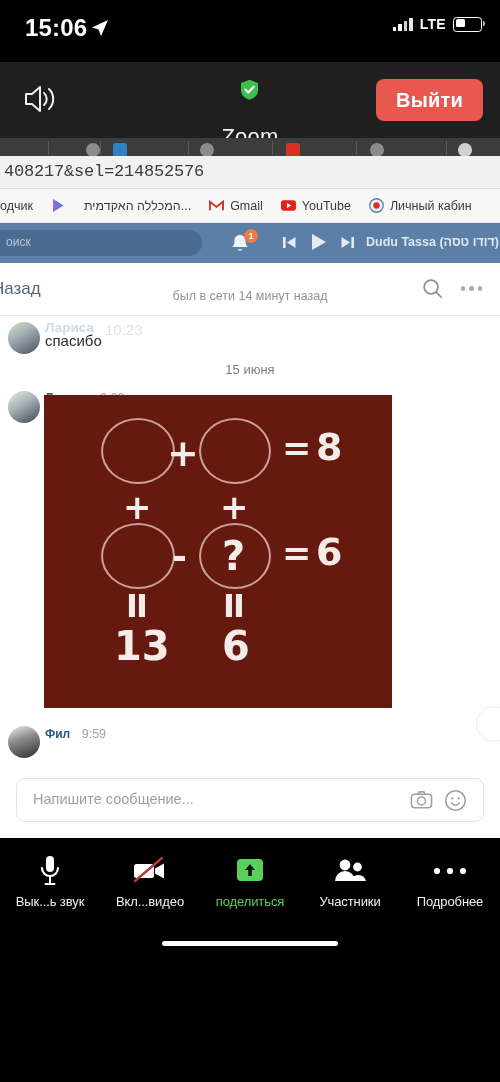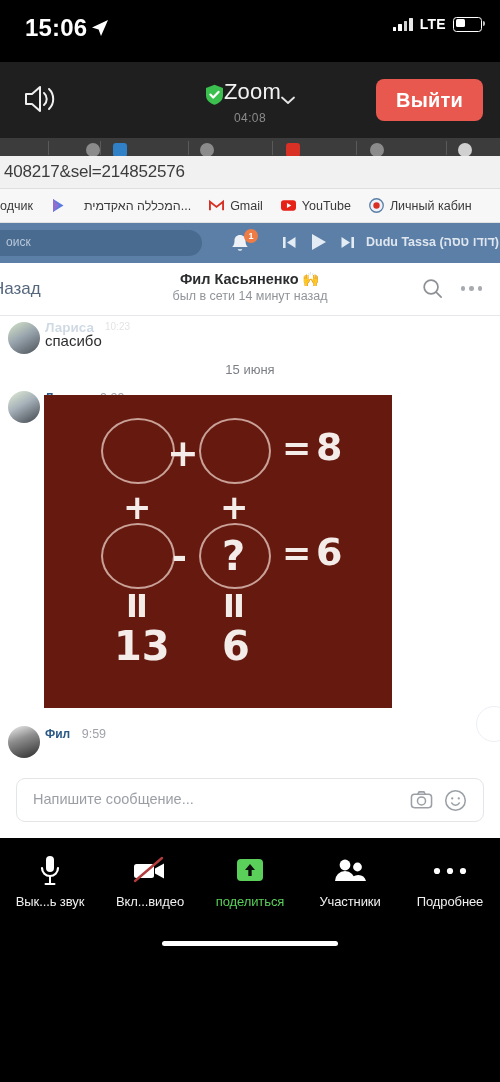--- a/index.html
+++ b/index.html
@@ -35,21 +35,21 @@
   .batt::after{content:"";position:absolute;right:-4px;top:3.5px;width:2px;height:5px;background:#fff;border-radius:0 2px 2px 0;opacity:.75;}
   .batt span{position:absolute;left:1.5px;top:1.5px;height:7.5px;width:9px;background:#fff;border-radius:1.5px;}
 
   
   .zoombar{
     position:absolute;top:62px;left:0;width:500px;height:76px;
     background:#1f1f1f;
   }
   .zb-speaker{position:absolute;left:22px;top:20px;width:36px;height:34px;}
   .zb-center{position:absolute;left:0;right:0;top:17px;text-align:center;}
-  .zb-title-row{display:inline-flex;align-items:flex-end;gap:0;}
+  .zb-title-row{display:inline-flex;align-items:center;gap:24px;flex-direction:column;}
   .zb-shield{width:19px;height:21px;display:block;}
   .zb-title{font-size:22px;color:#f2f2f2;font-weight:400;letter-spacing:.2px;}
   .zb-chev{width:14px;height:9px;display:block;}
   .zb-timer{margin-top:2px;font-size:12px;color:#8b8b8b;letter-spacing:.4px;}
   .zb-leave{
     position:absolute;right:17px;top:17px;
     background:#e8584f;color:#fff;border:none;border-radius:8px;
     height:42px;padding:0 20px;font-size:20px;font-weight:700;
     font-family:"Liberation Sans",sans-serif;letter-spacing:.2px;
   }
@@ -58,21 +58,21 @@
   .webarea{position:absolute;top:138px;left:0;width:500px;height:822px;background:#fff;overflow:hidden;}
 
   
   .tabstrip{position:relative;height:18px;background:#3c3c3c;}
   .tabstrip .tabfav{position:absolute;top:5px;width:14px;height:14px;border-radius:3px;}
   .tabstrip .sep{position:absolute;top:3px;width:1px;height:14px;background:#5a5a5a;}
 
   
   .urlbar{height:32px;background:#f1f1f1;border-bottom:1px solid #dedede;position:relative;}
   .urltext{position:absolute;left:4px;top:6px;font-size:17px;color:#3c3c3c;letter-spacing:-.2px;
-    font-family:Liberation Sans, sans-serif;}
+    font-family:Liberation Mono, monospace;}
 
   
   .bmbar{height:33px;background:#f7f7f7;border-bottom:1px solid #e2e2e2;position:relative;display:flex;align-items:center;gap:0;}
   .bm{display:flex;align-items:center;gap:6px;padding:0 9px;font-size:12.5px;color:#3a3a3a;white-space:nowrap;}
   .bm .bmico{width:15px;height:15px;flex:0 0 auto;display:block;}
 
   
   .vkbar{height:40px;background:#5b7fa6;position:relative;display:flex;align-items:center;}
   .vk-search{
     position:absolute;left:-38px;top:7px;width:240px;height:26px;
@@ -101,21 +101,21 @@
   .msglist{position:relative;background:#fff;height:612px;overflow:hidden;}
 
   .msg{position:relative;padding:0 14px 0 14px;}
   .msg .ava{position:absolute;left:8px;width:32px;height:32px;border-radius:50%;overflow:hidden;}
   .msg .mhead{font-size:12px;font-weight:700;color:#2a5885;}
   .msg .mtime{font-size:12.5px;color:#a0a3a8;font-weight:400;margin-left:7px;}
   .msg .mtext{font-size:15px;color:#2c2d2e;margin-top:2px;}
 
   .msg-faded{position:absolute;top:4px;left:0;right:0;height:26px;}
   .fade-head{position:absolute;left:45px;top:0;font-size:13.5px;font-weight:700;color:#2a5885;opacity:.22;}
-  .fade-time{position:absolute;left:105px;top:1px;font-size:10px;color:#a0a3a8;opacity:.3;}
+  .fade-time{position:absolute;left:105px;top:1px;font-size:15px;color:#a0a3a8;opacity:.3;}
 
   .datesep{text-align:center;font-size:13px;color:#7b7f85;font-weight:400;padding-top:6px;}
 
   .puzzle{
     position:absolute;left:44px;top:7px;width:348px;height:313px;background:#661a0f;overflow:hidden;
   }
   .pz{position:absolute;color:#f4ece9;font-family:"DejaVu Sans",sans-serif;}
   .circ{position:absolute;border:2px solid #c9a198;border-radius:50%;}
   .cbox{position:absolute;left:16px;right:16px;top:14px;height:42px;border:1px solid #e3e5e8;border-radius:9px;background:#fff;}
   .cplaceholder{position:absolute;left:16px;top:12px;font-size:14.5px;color:#9b9fa5;}
@@ -254,24 +254,20 @@
           <path d="M1.5 2 L10 7.5 L1.5 13 Z" fill="#e3ebf4"></path>
             <rect x="11.4" y="2" width="2.6" height="11" fill="#e3ebf4"></rect>
         </svg>
       </div>
       <div class="vk-track">Dudu Tassa (דודו טסה)</div>
     </div>
 
     <div class="chat">
       <div class="chat-header">
         <div class="ch-back">Назад</div>
-        <div class="ch-name">
-          <span>Фил Касьяненко</span>
-          <span class="ch-emoji">🙌</span>
-        </div>
         <div class="ch-status">был в сети 14 минут назад</div>
         <svg class="ch-search" viewBox="0 0 24 24">
           <circle cx="10.5" cy="10.5" r="7.2" fill="none" stroke="#8d9196" stroke-width="1.8"></circle>
           <path d="M15.8 15.8 L21 21" stroke="#8d9196" stroke-width="1.8" stroke-linecap="round"></path>
         </svg>
         <div class="ch-dots">
             <i></i>
             <i></i>
             <i></i>
           </div>

